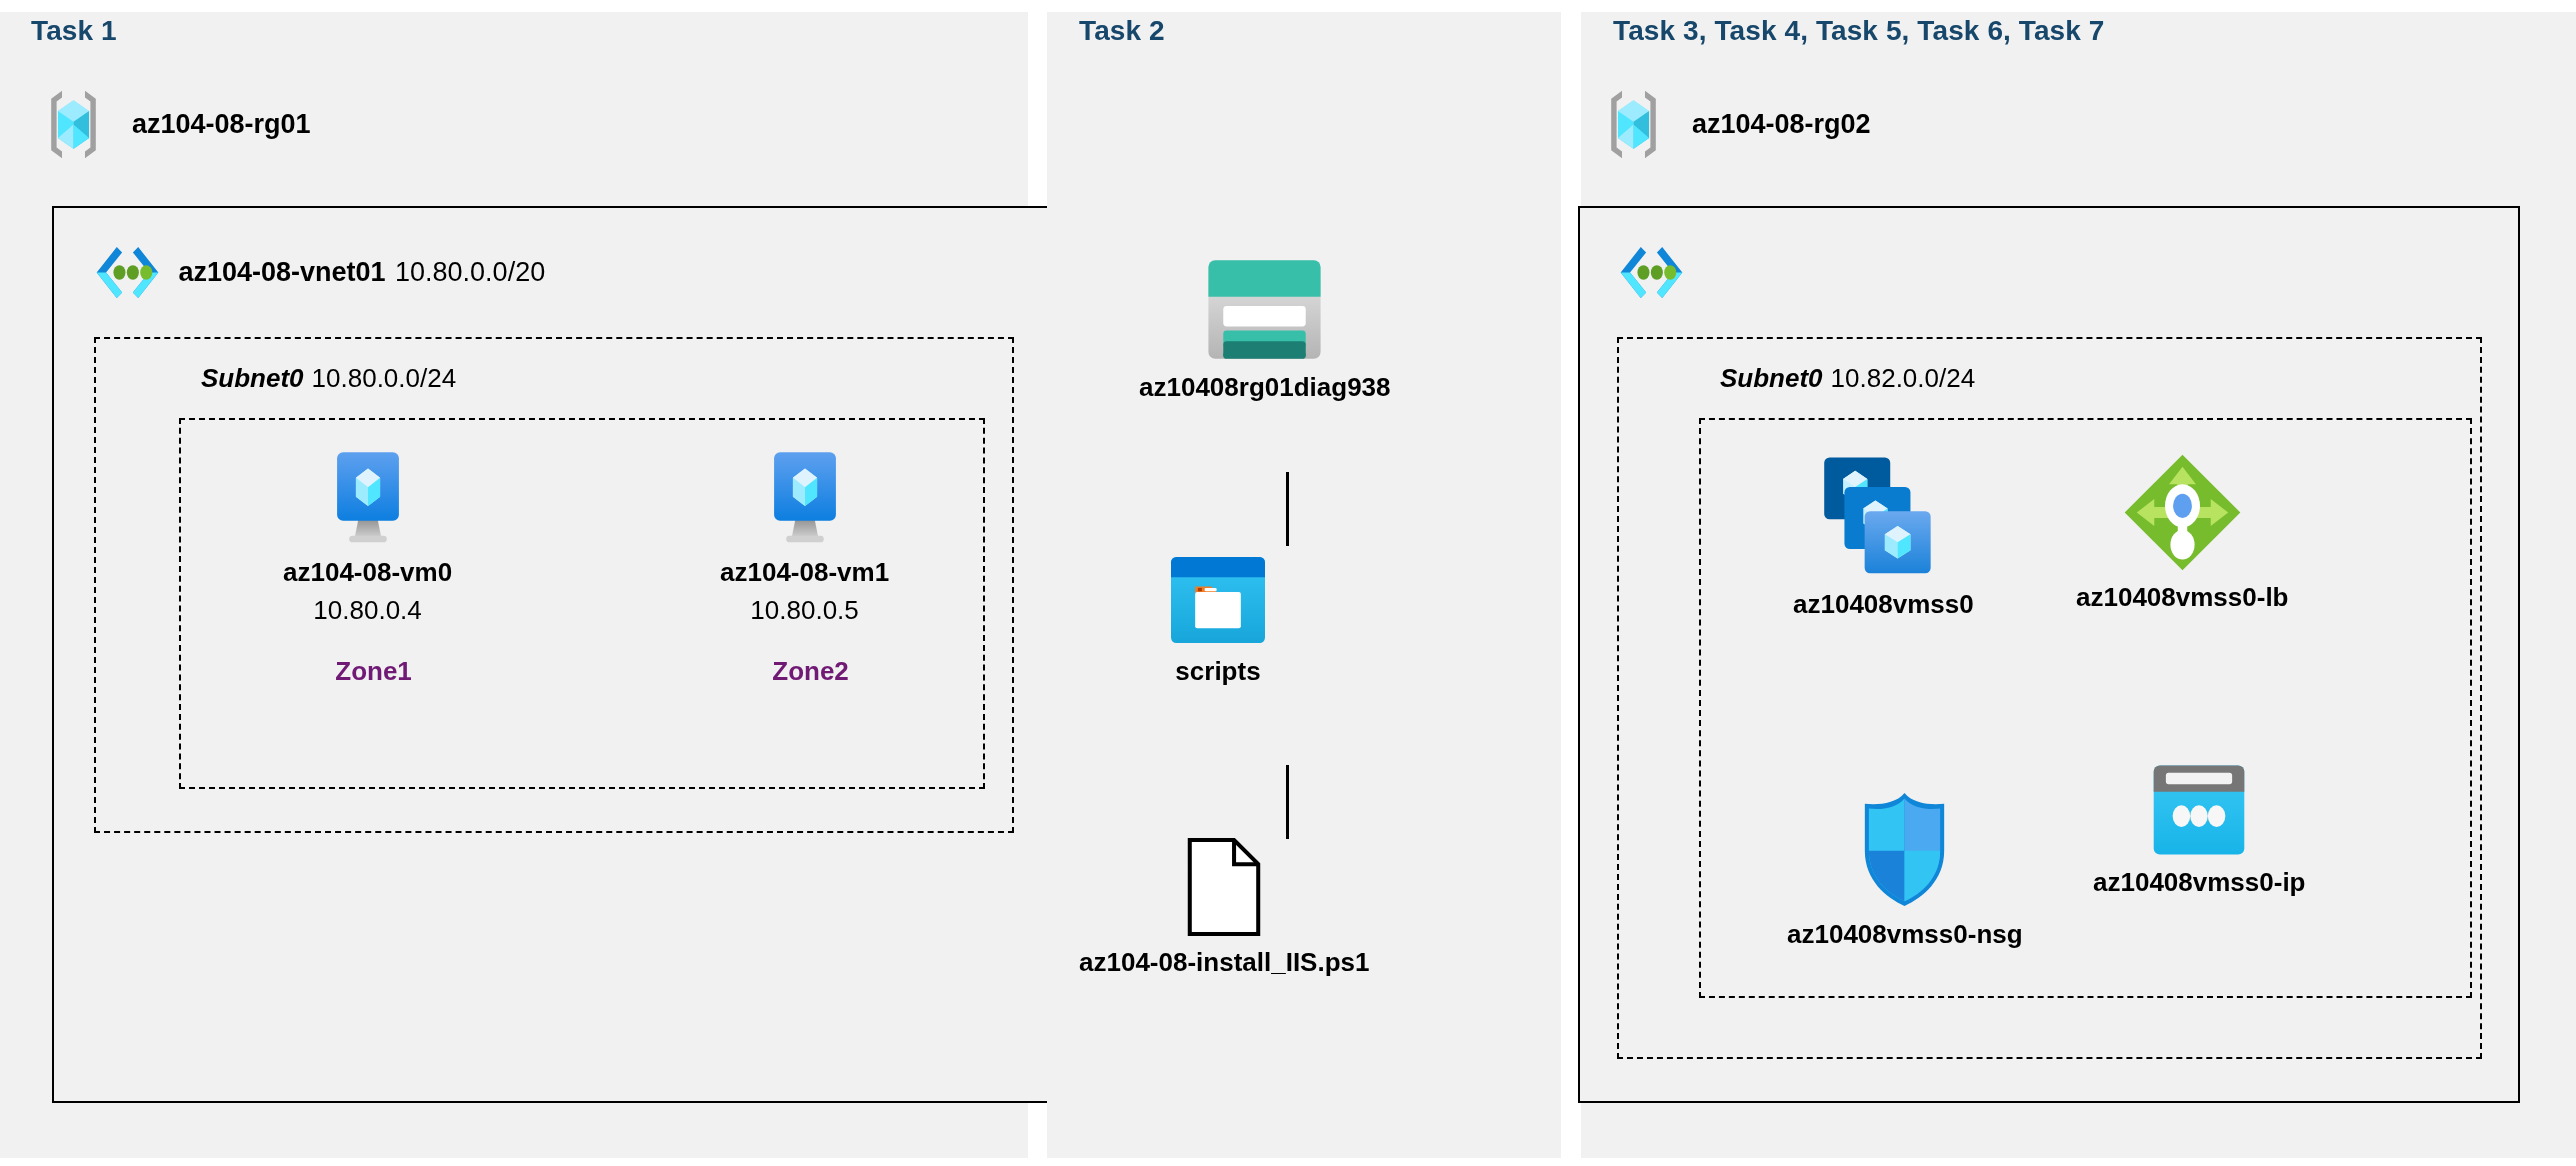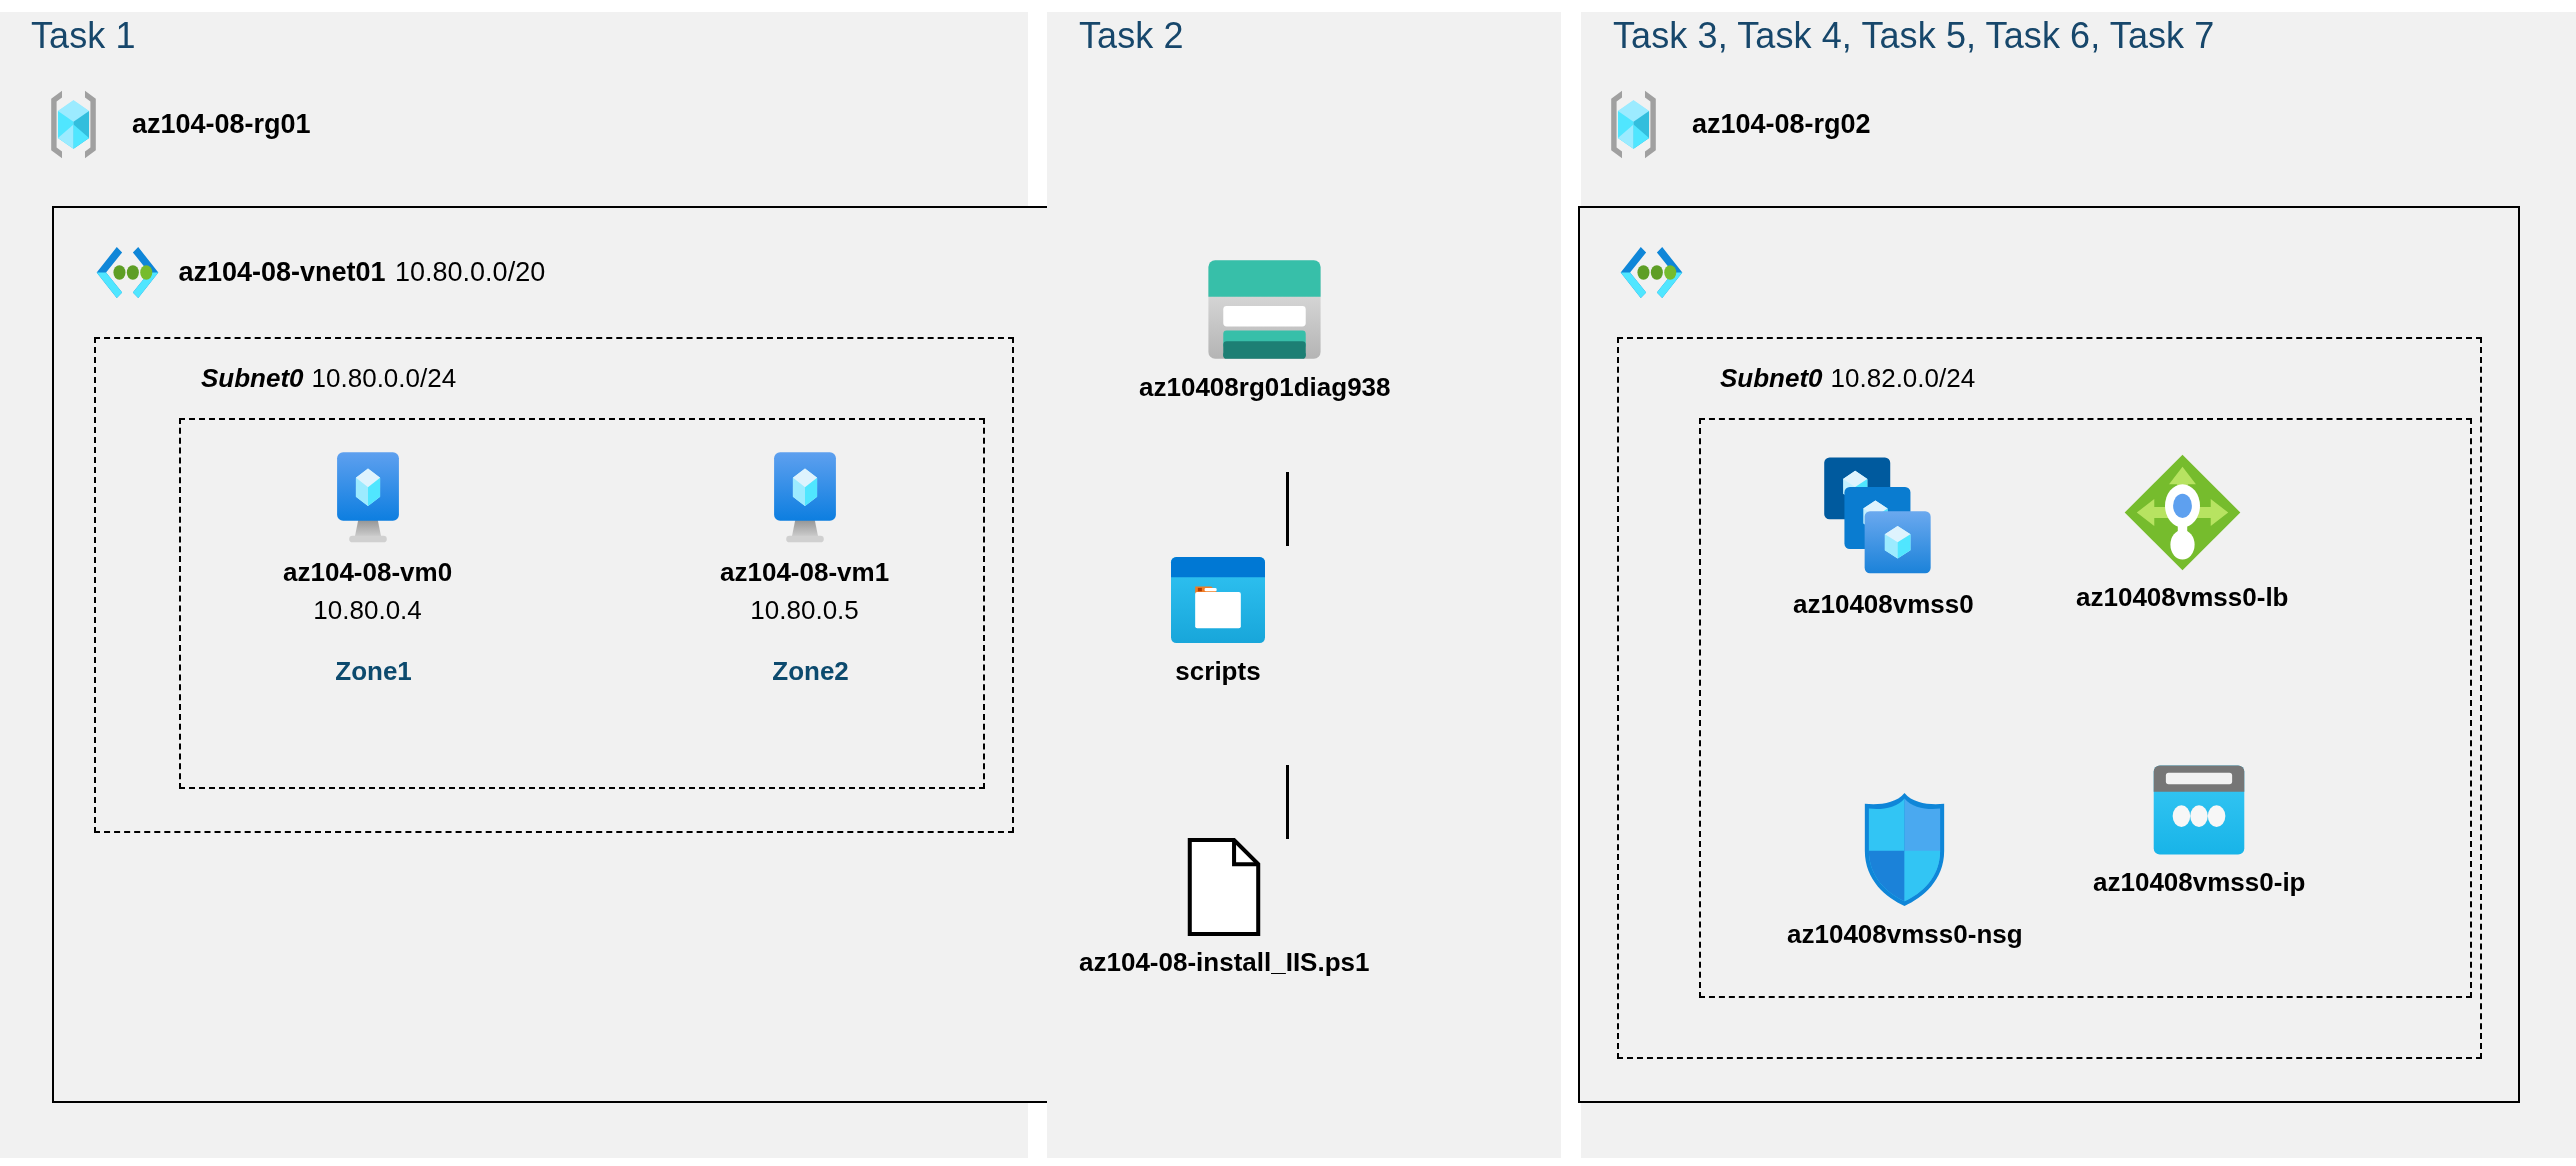--- a/index.html
+++ b/index.html
@@ -9,21 +9,21 @@
     background:#ffffff;
   }
   
   .panel{position:absolute;background:#f1f1f1;}
   #panel-task1{left:0;top:12px;width:1028px;height:1146px;}
   #panel-task2{left:1047px;top:12px;width:514px;height:1146px;}
   #panel-task3{left:1581px;top:12px;width:995px;height:1146px;}
 
   .task-title{
     position:absolute;
-    font-size:36px;font-weight:normal;color:#17476b;
+    font-size:28px;font-weight:bold;color:#17476b;
     letter-spacing:0.1px;white-space:nowrap;
   }
   #title-task1{left:31px;top:15px;}
   #title-task2{left:1079px;top:15px;}
   #title-task3{left:1613px;top:15px;}
 
   
   .rg-row{position:absolute;display:flex;align-items:center;gap:32px;}
   #rg-row-01{left:47px;top:88px;}
   #rg-row-02{left:1607px;top:88px;}
@@ -53,21 +53,21 @@
   .subnet-label{position:absolute;font-size:26px;color:#000;white-space:nowrap;z-index:7;}
   #subnet-label-01{left:201px;top:363px;}
   #subnet-label-02{left:1720px;top:363px;}
   .subnet-label b{font-weight:bold;font-style:italic;}
   .subnet-label .cidr{font-weight:normal;margin-left:8px;}
 
   
   .node{position:absolute;display:flex;flex-direction:column;align-items:center;z-index:8;}
   .cap{font-size:26px;font-weight:bold;color:#000;white-space:nowrap;text-align:center;margin-top:9.4px;}
   .cap-sub{font-size:26px;font-weight:normal;color:#000;white-space:nowrap;text-align:center;margin-top:6.7px;}
-  .cap-zone{font-size:26px;font-weight:bold;color:#0c4a6e;white-space:nowrap;text-align:center;margin-top:30px;margin-left:12px;}
+  .cap-zone{font-size:26px;font-weight:bold;color:#701a75;white-space:nowrap;text-align:center;margin-top:30px;margin-left:12px;}
 
   #node-vm0{left:283px;top:448px;}
   #node-vm1{left:720px;top:448px;}
   #node-storage{left:1139px;top:256px;}
   #node-scripts{left:1168px;top:553px;}
   #node-psfile{left:1079px;top:836px;}
   #node-vmss{left:1793px;top:452px;}
   #node-lb{left:2076px;top:452px;}
   #node-nsg{left:1787px;top:789px;}
   #node-ip{left:2093px;top:762px;}

